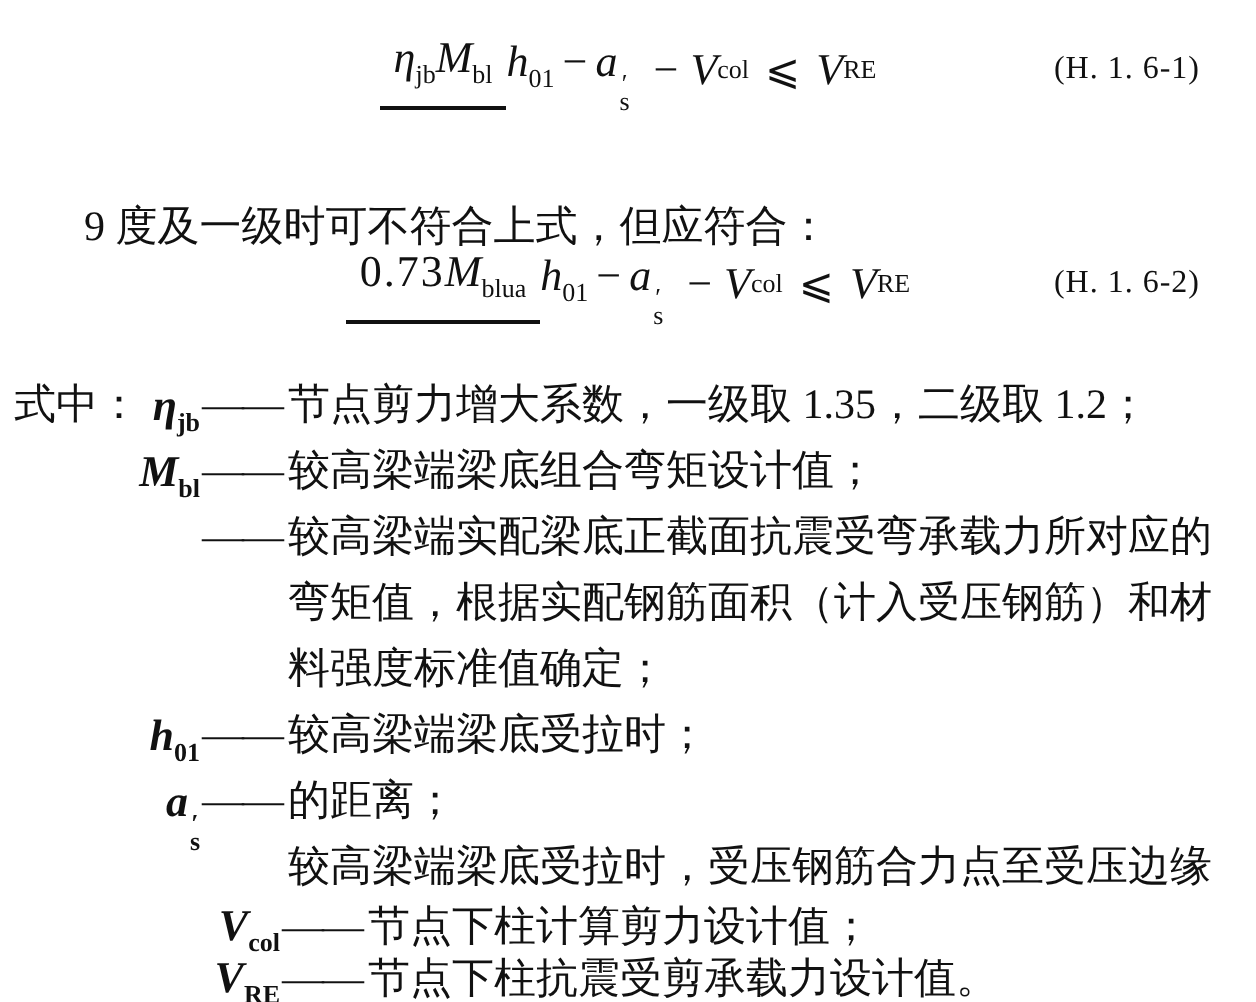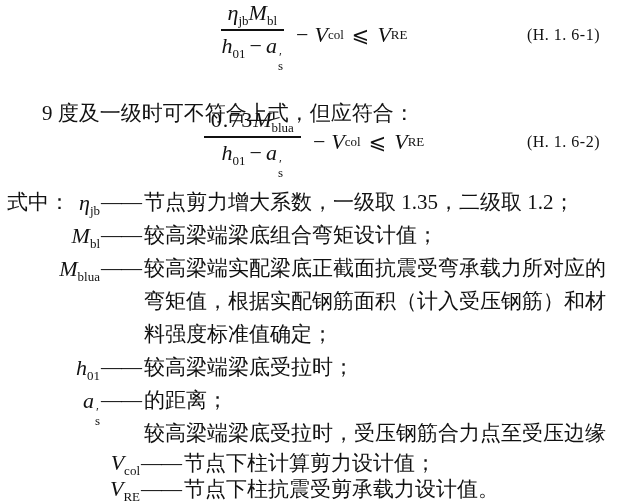--- a/index.html
+++ b/index.html
@@ -13,40 +13,40 @@
   }
   
   .eq-block{position:absolute;left:0;width:100%;}
   #eq1{top:4px;height:62px;}
   #eq2{top:110px;height:64px;}
   .eq-center{display:flex;justify-content:center;align-items:center;height:100%;}
   .formula{display:inline-flex;align-items:center;font-size:22px;white-space:nowrap;}
   .v{font-style:italic;font-family:"Liberation Serif","DejaVu Serif",serif;}
   .formula sub,.def-term sub{font-size:13px;font-style:normal;line-height:0;}
   .coef{font-style:normal;letter-spacing:1px;}
-  .frac{display:inline-flex;flex-direction:column;align-items:stretch;text-align:center;margin-right:6px;}
+  .frac{display:inline-flex;align-items:stretch;text-align:center;margin-right:6px;}
   .num{display:block;padding:0 7px 3px 7px;border-bottom:2px solid #111;}
   .den{display:block;padding-top:2px;}
   .op{margin:0 6px;font-style:normal;}
   .den .op{margin:0 4px;}
   .rel{margin:0 8px;font-style:normal;font-family:"DejaVu Sans","DejaVu Serif",sans-serif;font-size:21px;}
   .stk{display:inline-flex;flex-direction:column;align-items:center;font-size:13px;font-style:normal;line-height:9px;vertical-align:-8px;margin-left:1px;}
   .stk .prime{font-size:13px;}
   .eq-label{
     position:absolute;right:28px;top:50%;transform:translateY(-50%);
     font-size:16px;letter-spacing:0.5px;font-style:normal;
   }
   
   .intro{position:absolute;top:78px;left:42px;font-size:21px;white-space:nowrap;}
   
   .defs{position:absolute;top:186px;left:0;right:0;}
   .def-row{position:relative;padding-left:144px;font-size:21px;line-height:33px;}
   .def-row.tight{line-height:26px;margin-left:40px;}
   .def-prefix{position:absolute;left:7px;top:0;}
-  .def-term{position:absolute;left:0;top:0;width:100px;text-align:right;font-size:22px;}
+  .def-term{position:absolute;left:0;top:0;width:100px;text-align:right;font-size:22px;font-weight:bold;}
   .def-dash{position:absolute;left:101px;top:0;letter-spacing:-1px;}
   .def-line{display:block;white-space:nowrap;}
 </style>
 </head>
 <body>
 
 <div class="page">
 
   <section class="eq-block" id="eq1">
     <div class="eq-center">
@@ -101,21 +101,20 @@
       <span class="def-text"><span class="def-line">节点剪力增大系数，一级取 1.35，二级取 1.2；</span></span>
     </div>
 
     <div class="def-row">
       <span class="def-term"><i class="v">M</i><sub>bl</sub></span>
       <span class="def-dash">——</span>
       <span class="def-text"><span class="def-line">较高梁端梁底组合弯矩设计值；</span></span>
     </div>
 
     <div class="def-row">
-      <span class="def-term"><i class="v">M</i><sub>blua</sub></span>
       <span class="def-dash">——</span>
       <span class="def-text">
         <span class="def-line">较高梁端实配梁底正截面抗震受弯承载力所对应的</span>
         <span class="def-line">弯矩值，根据实配钢筋面积（计入受压钢筋）和材</span>
         <span class="def-line">料强度标准值确定；</span>
       </span>
     </div>
 
     <div class="def-row">
       <span class="def-term"><i class="v">h</i><sub>01</sub></span>

